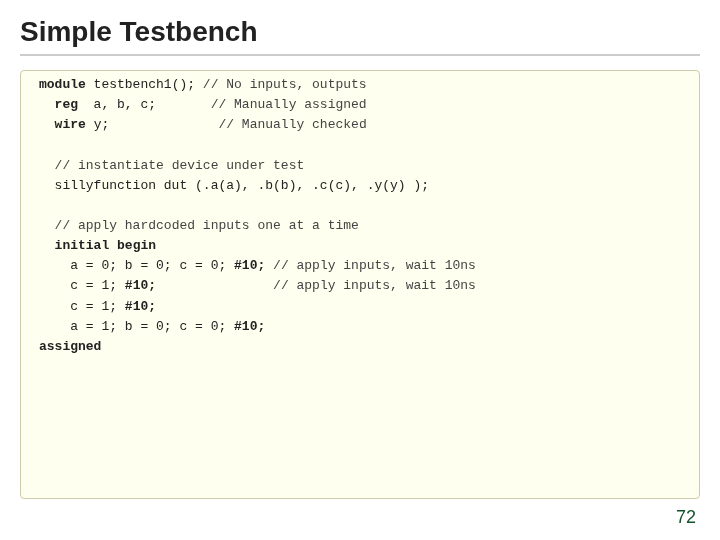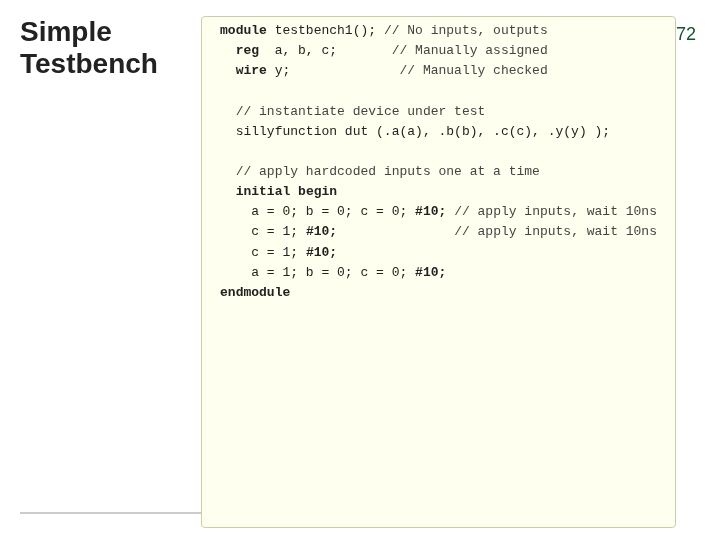--- a/index.html
+++ b/index.html
@@ -14,21 +14,21 @@
       background: #ffffff;
       font-family: Arial, sans-serif;
       overflow: hidden;
     }
 
     .page-container {
       width: 720px;
       height: 540px;
       background: #ffffff;
       display: flex;
-      flex-direction: row;
+      flex-direction: column;
       padding: 16px 20px 12px 20px;
     }
 
     .page-title {
       font-size: 28px;
       font-weight: bold;
       color: #222222;
       margin-bottom: 14px;
       padding-bottom: 6px;
       border-bottom: 2px solid #cccccc;
@@ -101,17 +101,17 @@
     <span class="code-line">    a = 0; b = 0; c = 0; <span class="hash">#10;</span> <span class="comment">// apply inputs, wait 10ns</span></span>
 
     <span class="code-line">    c = 1; <span class="hash">#10;</span>               <span class="comment">// apply inputs, wait 10ns</span></span>
 
 
     <span class="code-line">    c = 1; <span class="hash">#10;</span></span>
 
     <span class="code-line">    a = 1; b = 0; c = 0; <span class="hash">#10;</span></span>
 
 
-    <span class="code-line"><span class="kw">endmodule</span></span>
+    <span class="code-line"><span class="kw">assigned</span></span>
   </div>
 
   <div class="page-number">72</div>
 </div>
 
 </body></html>

